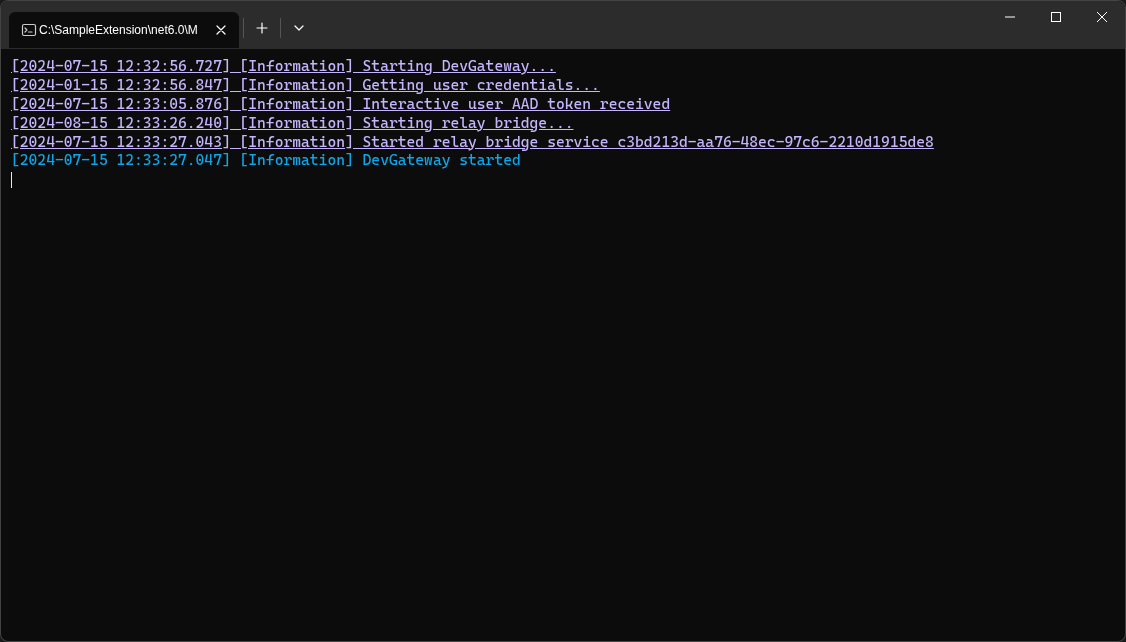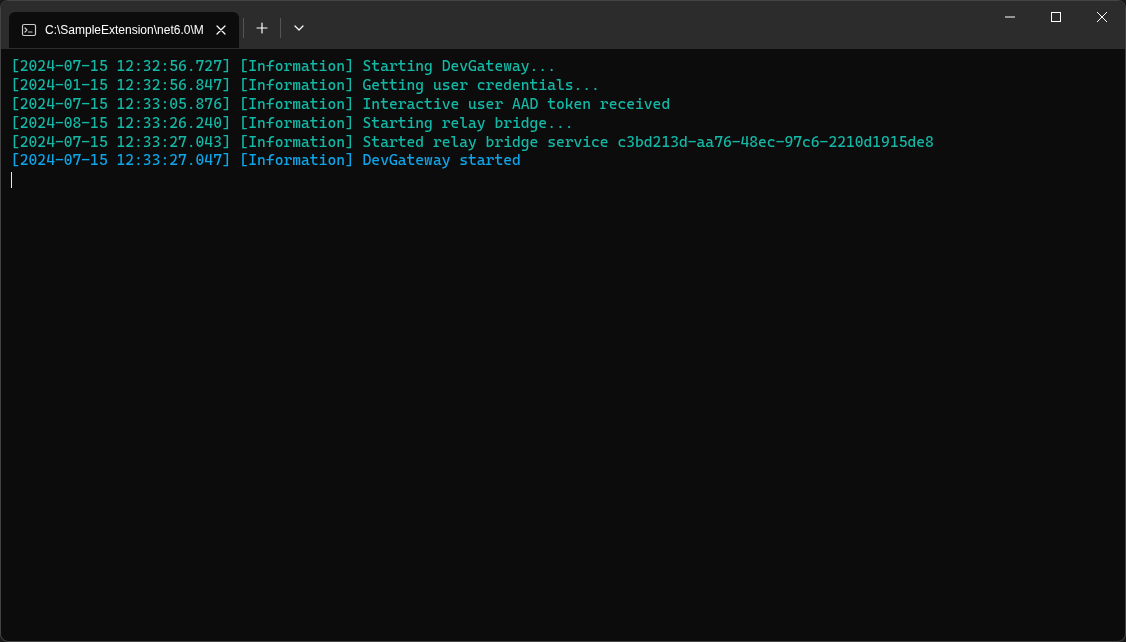--- a/index.html
+++ b/index.html
@@ -38,21 +38,21 @@
       display: flex;
       align-items: center;
       height: 36px;
       margin-top: 10px;
       margin-left: 8px;
       background: #0c0c0c;
       padding: 0 10px 0 12px;
       border-top-left-radius: 6px;
       border-top-right-radius: 6px;
       min-width: 230px;
-      gap: 8px;
+      gap: 2px;
     }
 
     .tab-icon {
       width: 16px;
       height: 16px;
       display: flex;
       align-items: center;
       justify-content: center;
     }
 
@@ -128,21 +128,22 @@
       border-bottom-left-radius: 8px;
       border-bottom-right-radius: 8px;
     }
 
     .log-line {
       white-space: pre;
       font-family: 'Cascadia Mono', 'Consolas', monospace;
     }
 
     .log-white {
-      color: #14b8a6;
+      color: #c4b5fd;
+      text-decoration: underline;
     }
 
     .log-green {
       color: #0ea5e9;
     }
 
     .cursor {
       display: inline-block;
       width: 1px;
       height: 16px;

